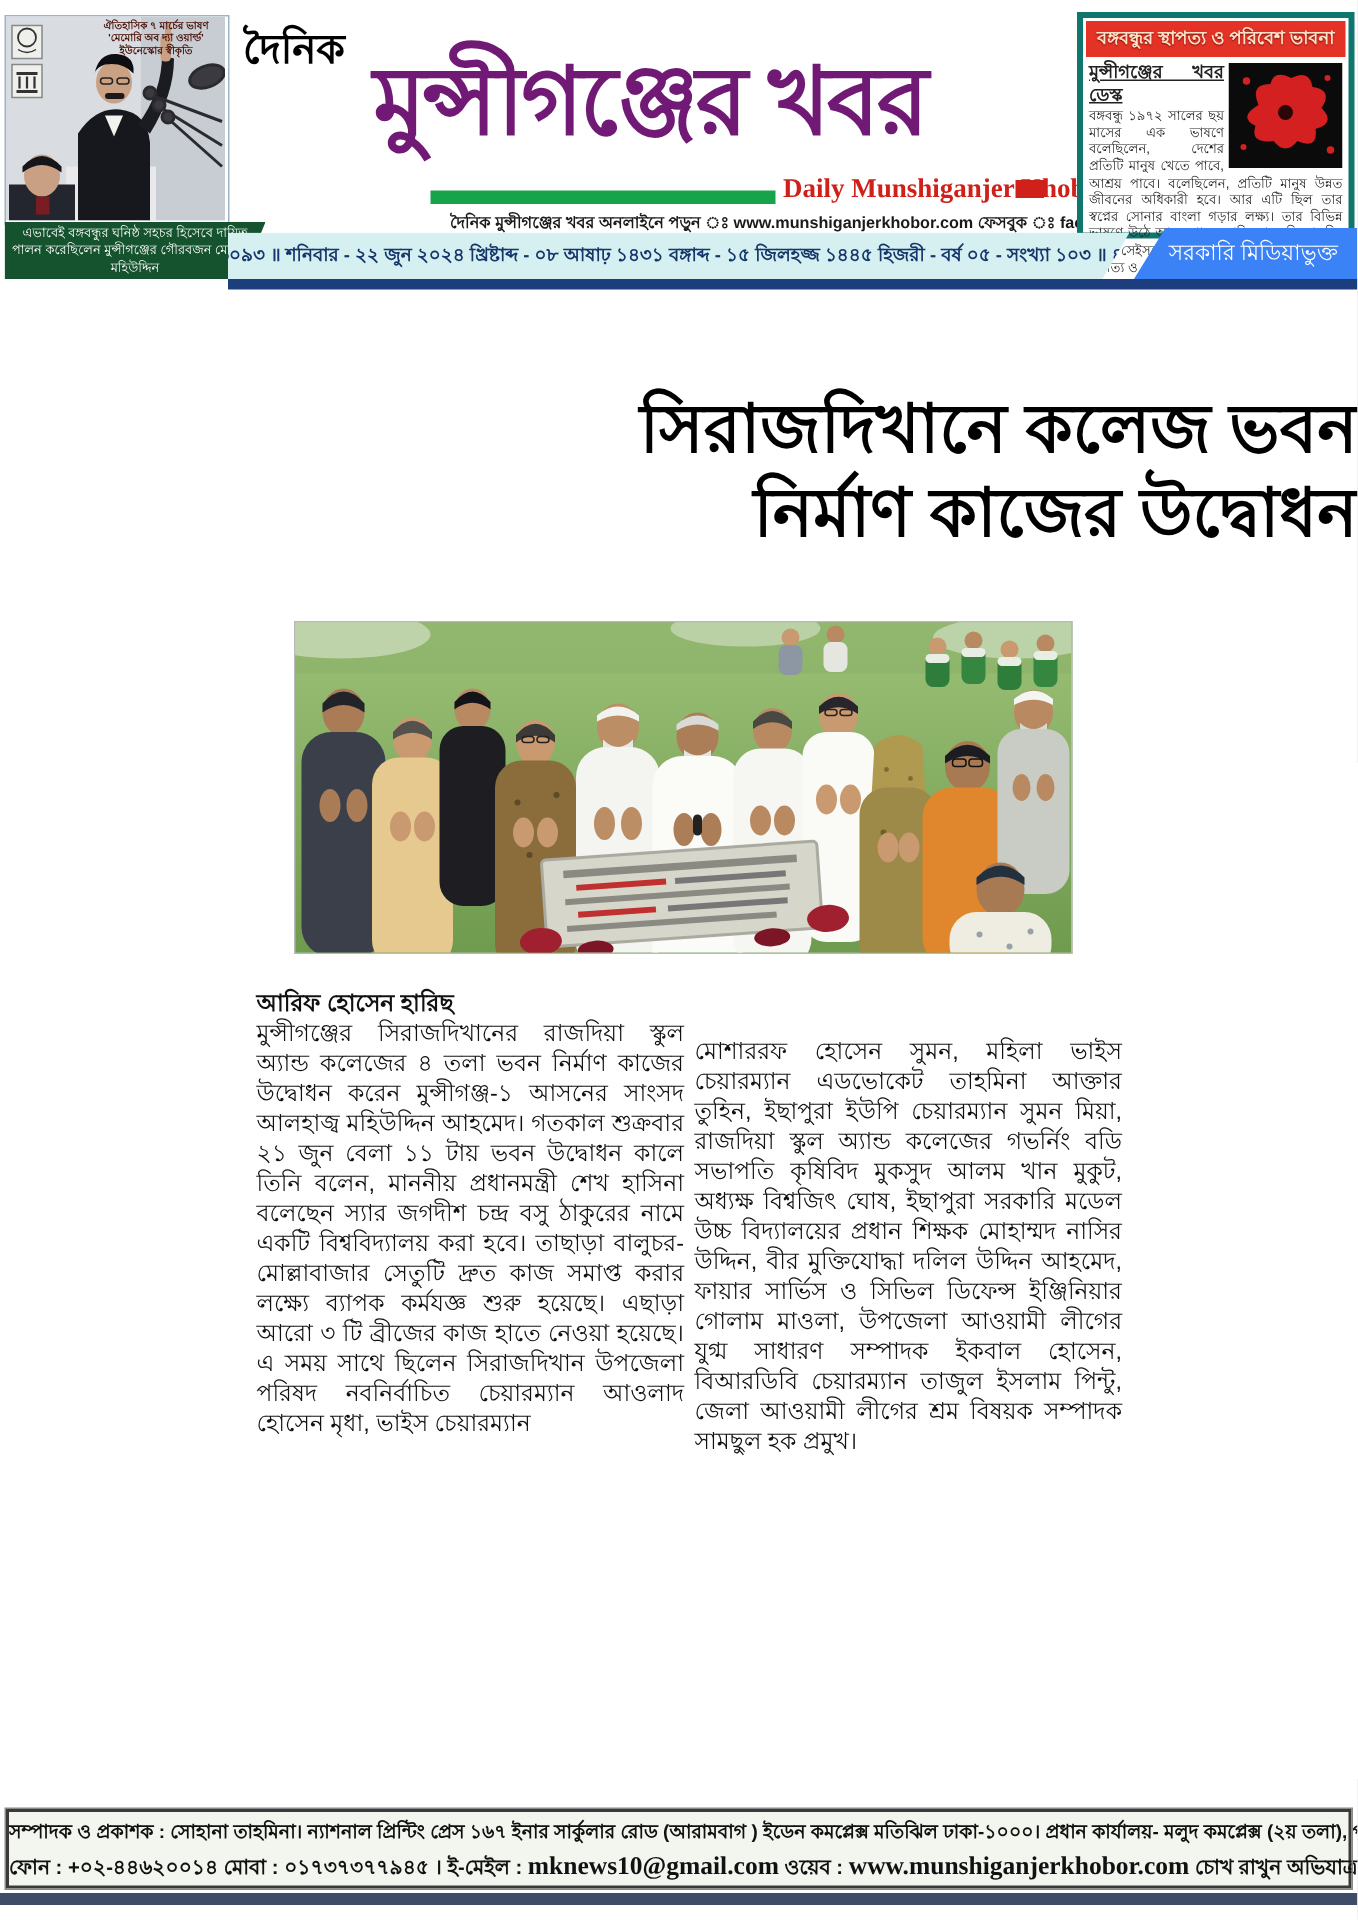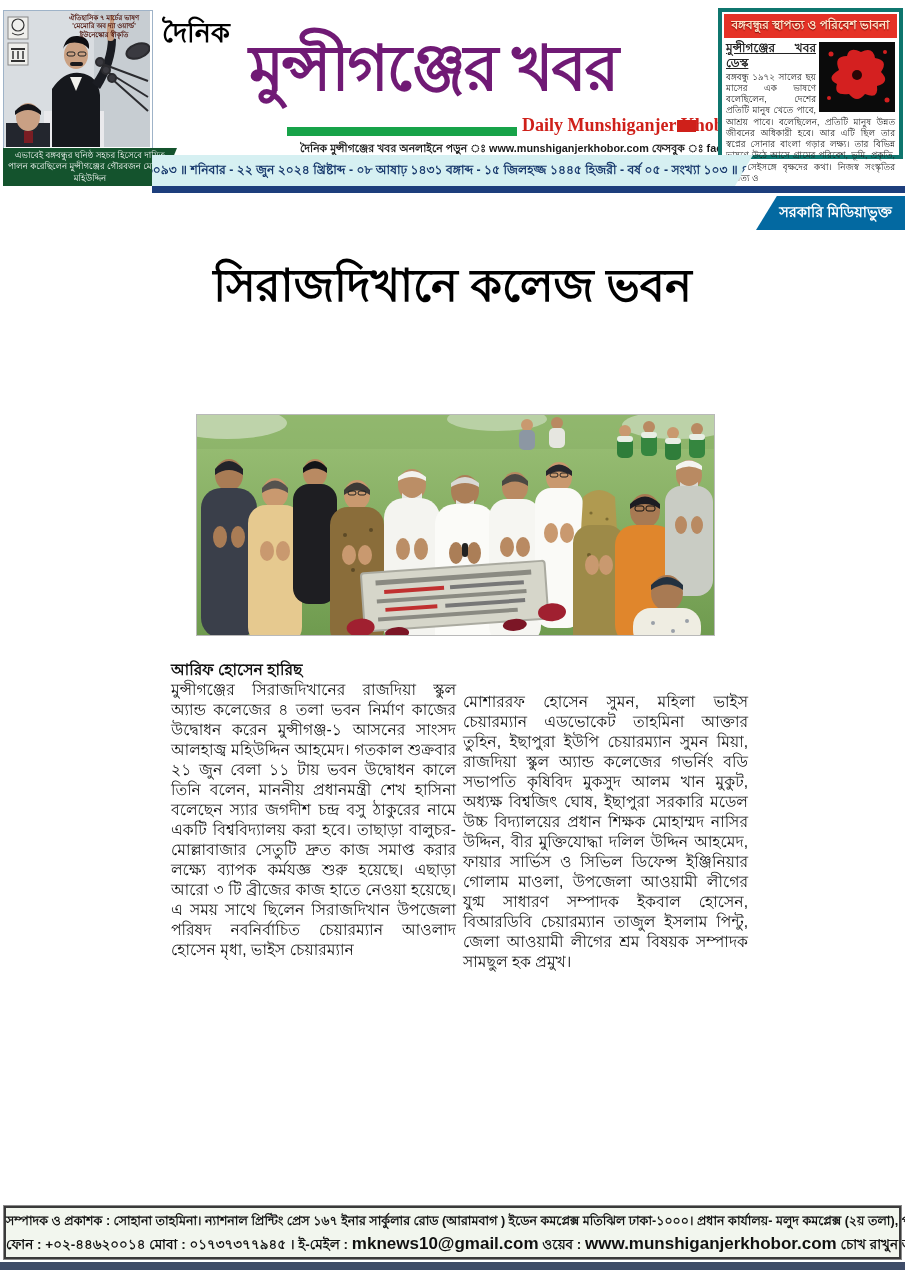--- a/index.html
+++ b/index.html
@@ -33,40 +33,40 @@
   .feature-body{padding:1px 4px 2px 4px;font-size:8.8px;line-height:1.28;text-align:justify;color:#222;}
   .feature-desk{font-weight:bold;text-decoration:underline;font-size:12px;display:block;}
   .feature-img{float:right;width:76px;height:70px;margin:1px 0 2px 3px;}
 
   
   .reg-strip{left:152px;top:155px;width:601px;height:31px;background:#d6f0f2;color:#15366b;
              display:flex;align-items:center;justify-content:center;font-size:12.3px;font-weight:bold;
              white-space:nowrap;overflow:hidden;box-sizing:border-box;padding:0 4px;
              clip-path:polygon(0 0,100% 0,97% 100%,0 100%);}
   .reg-underbar{left:152px;top:186px;width:753px;height:7px;background:#1d3e7c;}
-  .gov-tag{left:756px;top:152px;width:149px;height:34px;background:#0369a1;color:#fff;
-           display:flex;align-items:center;justify-content:center;font-size:14.5px;font-weight:bold;
-           clip-path:polygon(14% 0,100% 0,100% 100%,0 100%);box-sizing:border-box;padding-left:10px;margin-top:44px;}
-
-  
-  .headline{left:0;top:258px;width:905px;text-align:center;font-weight:bold;color:#000;
+  .gov-tag{left:756px;top:152px;width:149px;height:34px;background:#3b82f6;color:#fff;
+           display:flex;align-items:center;justify-content:center;font-size:14.5px;font-weight:normal;
+           clip-path:polygon(14% 0,100% 0,100% 100%,0 100%);box-sizing:border-box;padding-left:10px;}
+
+  
+  .headline{left:0;top:258px;width:905px;text-align:right;font-weight:bold;color:#000;
             font-size:45px;line-height:1.25;}
   .lead-photo{left:196px;top:414px;width:517px;height:220px;border:1px solid #b9b9b9;background:#7da95c;}
 
   .col{top:660px;width:285px;font-size:15.6px;line-height:20px;text-align:justify;color:#111;}
   .col1{left:171px;}
   .col2{left:463px;margin-top:32px;}
   .byline{font-weight:bold;}
 
   
   .footer-box{left:4px;top:1206px;width:897px;height:53px;border:2px solid #3a3a3a;
               outline:1px solid #8a8a8a;background:#f2f6ee;box-sizing:border-box;text-align:center;}
   .footer-line1{margin-top:4px;font-size:12.6px;font-weight:bold;color:#111;white-space:nowrap;}
   .footer-line2{margin-top:2px;font-size:13.5px;font-weight:bold;color:#111;white-space:nowrap;}
-  .latin-serif{font-family:Liberation Sans, sans-serif;font-size:17px;font-weight:bold;}
+  .latin-serif{font-family:Liberation Serif, serif;font-size:17px;font-weight:bold;}
   .footer-bar{left:0;top:1262px;width:905px;height:8px;background:#3e4c68;}
 </style>
 </head>
 <body>
 
 <div class="page">
 
   <div class="abs mujib-photo">
     <svg width="146" height="136" viewBox="0 0 146 136">
       <rect width="146" height="136" fill="#d9dde1"></rect>
@@ -147,20 +147,21 @@
       <span>বঙ্গবন্ধু ১৯৭২ সালের ছয় মাসের এক ভাষণে বলেছিলেন, দেশের প্রতিটি মানুষ খেতে পাবে, আশ্রয় পাবে। বলেছিলেন, প্রতিটি মানুষ উন্নত জীবনের অধিকারী হবে। আর এটি ছিল তার স্বপ্নের সোনার বাংলা গড়ার লক্ষ্য। তার বিভিন্ন ভাষণে উঠে আসে গ্রামের পরিবেশ, ভূমি, প্রকৃতি, আর সেইসঙ্গে বৃক্ষদের কথা। নিজস্ব সংস্কৃতির স্থাপত্য ও</span>
     </div>
   </div>
 
   <div class="abs reg-strip">রেজি: নং- ডিএ ৬০৯৩ ॥ শনিবার - ২২ জুন ২০২৪ খ্রিষ্টাব্দ - ০৮ আষাঢ় ১৪৩১ বঙ্গাব্দ - ১৫ জিলহজ্জ ১৪৪৫ হিজরী - বর্ষ ০৫ - সংখ্যা ১০৩ ॥ ৪ পৃষ্ঠা / মূল্য ৫ টাকা</div>
   <div class="abs reg-underbar"></div>
   <div class="abs gov-tag">সরকারি মিডিয়াভুক্ত</div>
 
   <div class="abs headline">
     <div>সিরাজদিখানে কলেজ ভবন</div>
+    <div>নির্মাণ কাজের উদ্বোধন</div>
   </div>
 
   <div class="abs lead-photo">
     <svg width="517" height="220" viewBox="0 0 517 220">
       <defs>
         <linearGradient id="grass" x1="0" y1="0" x2="0" y2="1">
           <stop offset="0" stop-color="#9cc177"></stop>
             <stop offset="1" stop-color="#6f9b4f"></stop>
         </linearGradient>
       </defs>

